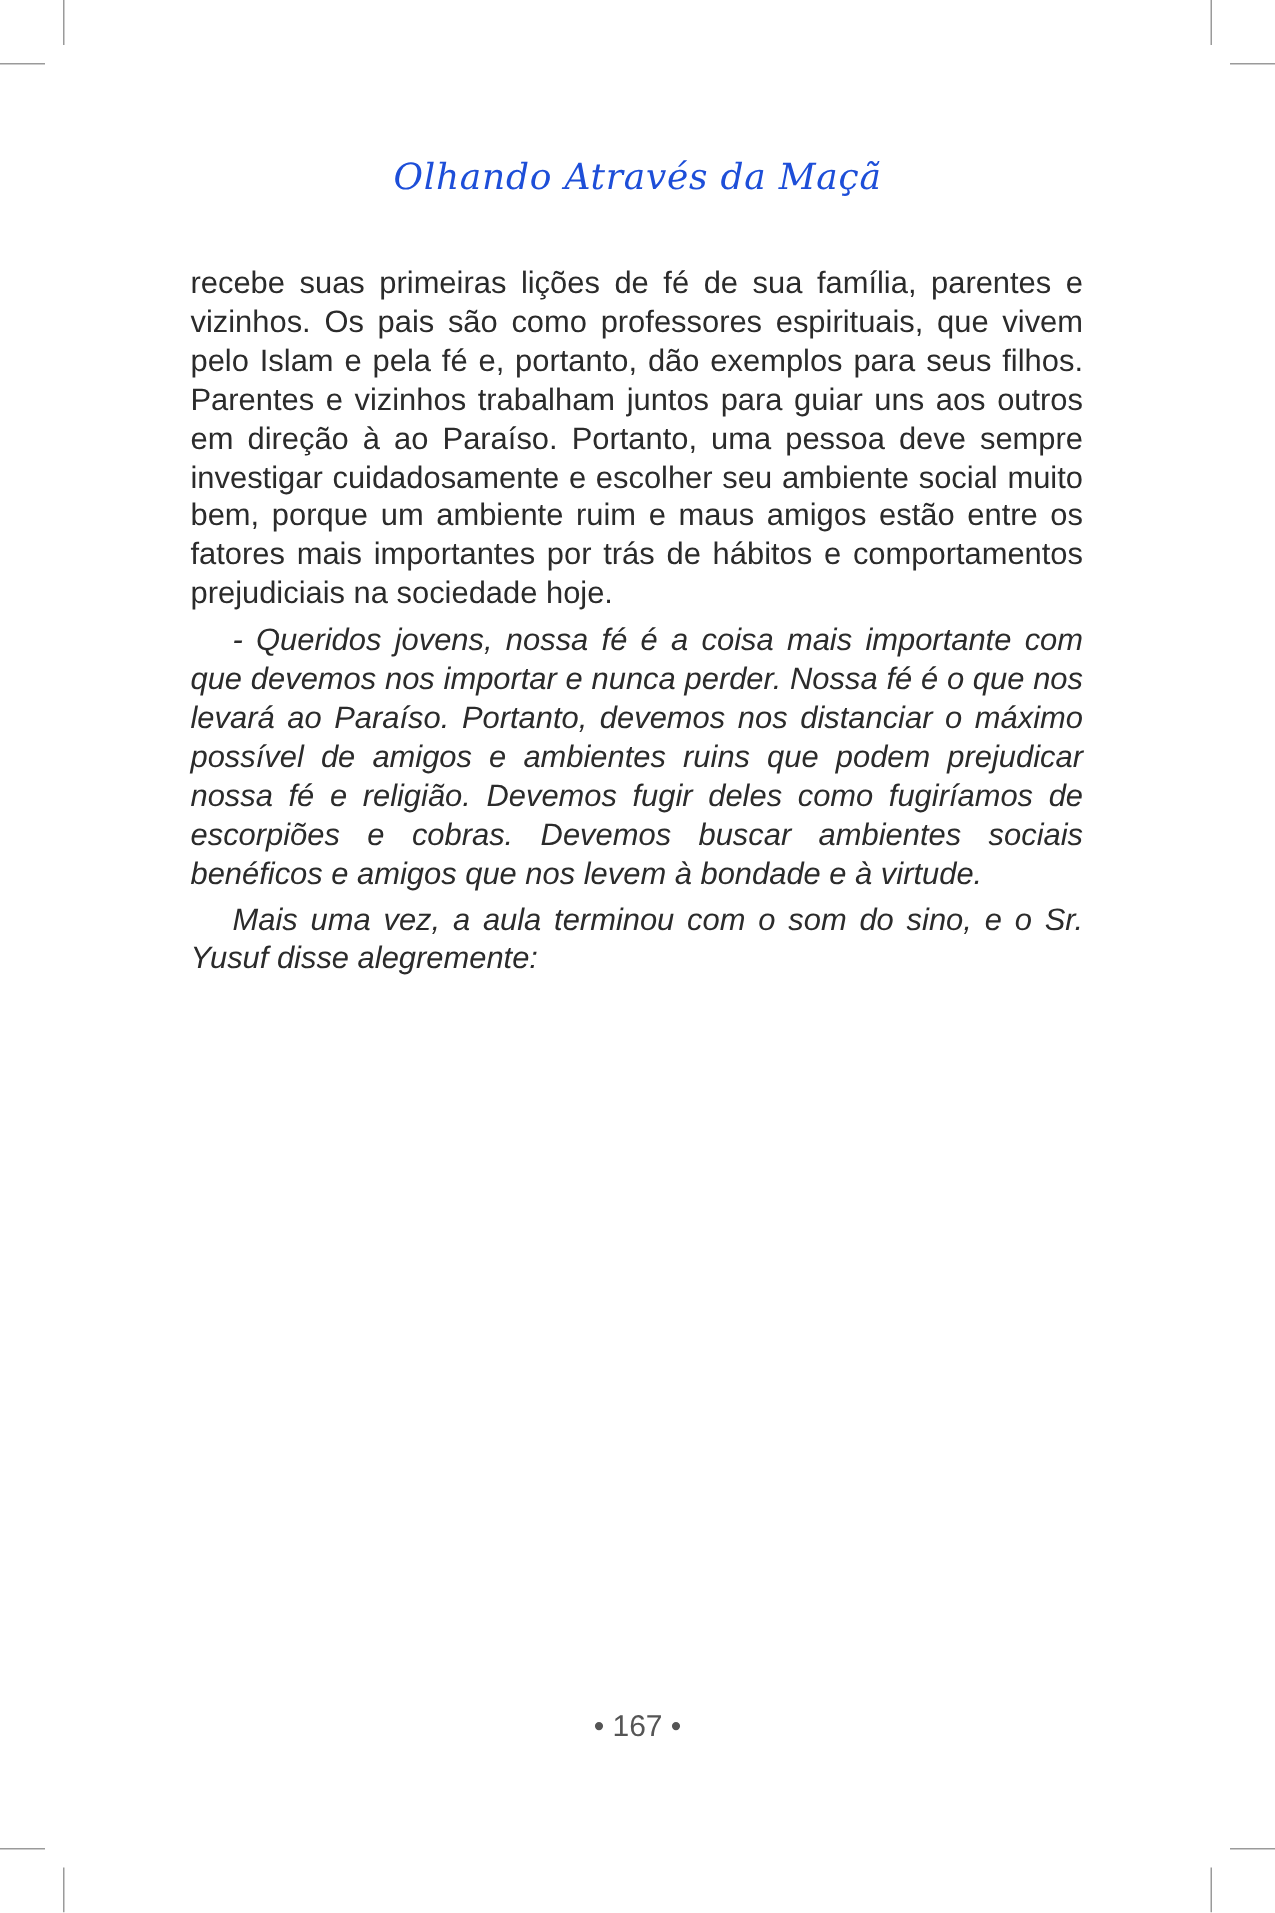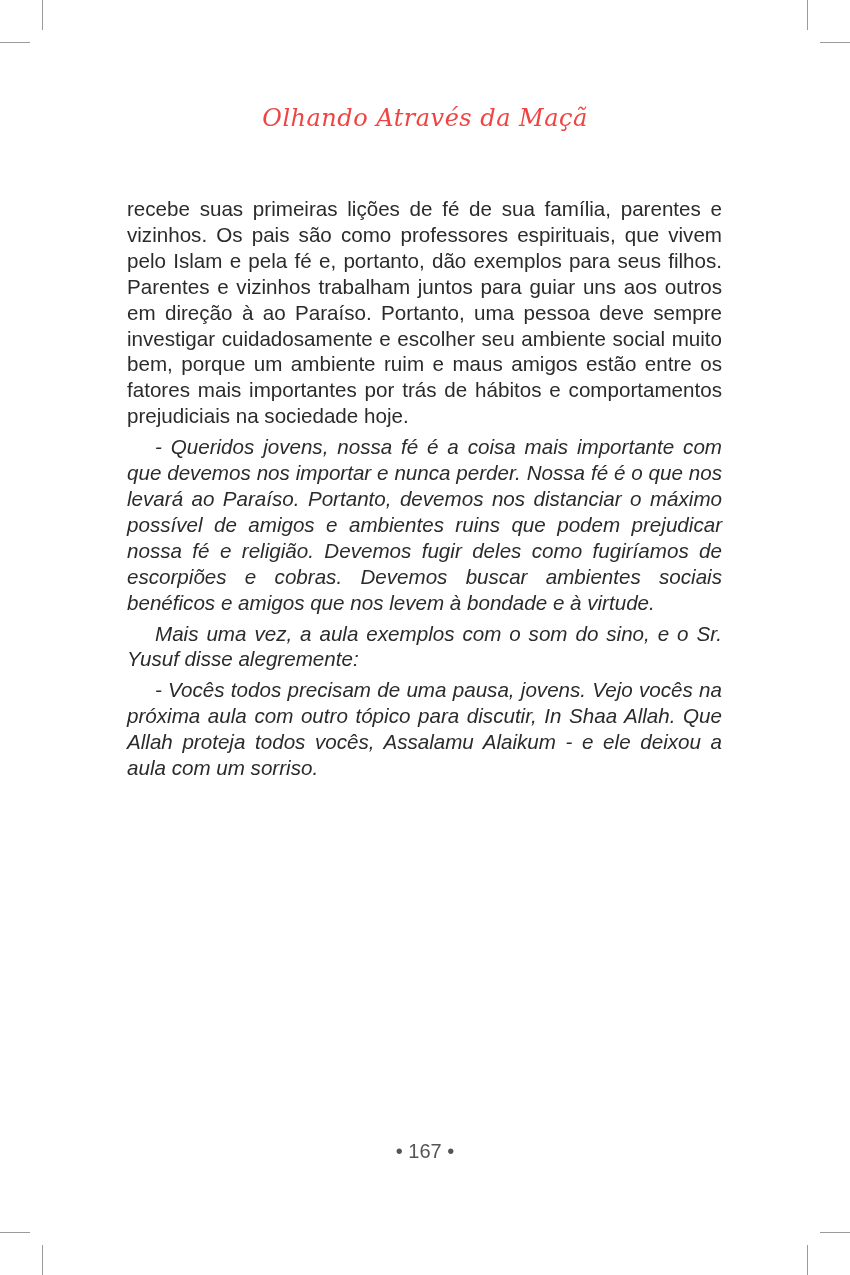--- a/index.html
+++ b/index.html
@@ -22,27 +22,27 @@
 
     .running-head {
       position: absolute;
       top: 104px;
       left: 0;
       width: 850px;
       text-align: center;
       font-family: "DejaVu Serif", serif;
       font-style: italic;
       font-size: 24px;
-      color: #ef4444;
+      color: #1d4ed8;
       letter-spacing: 0.5px;
     }
 
     .body-text {
       position: absolute;
-      top: 196px;
+      top: 176px;
       left: 127px;
       width: 595px;
       font-family: "Liberation Sans", sans-serif;
       font-size: 20.6px;
       line-height: 25.9px;
       color: #2b2b2b;
       text-align: justify;
       hyphens: manual;
     }
     .body-text p {
@@ -74,17 +74,16 @@
 <div class="crop v" style="left:42px; top:1245px;"></div>
 <div class="crop h" style="left:0; top:1232px;"></div>
 <div class="crop v" style="left:807px; top:1245px;"></div>
 <div class="crop h" style="left:820px; top:1232px;"></div>
 
 <div class="running-head">Olhando Através da Maçã</div>
 
 <div class="body-text">
   <p>recebe suas primeiras lições de fé de sua família, parentes e vizinhos. Os pais são como professores espirituais, que vi­vem pelo Islam e pela fé e, portanto, dão exemplos para seus filhos. Parentes e vizinhos trabalham juntos para guiar uns aos outros em direção à ao Paraíso. Portanto, uma pessoa deve sempre investigar cuidadosamente e escolher seu am­biente social muito bem, porque um ambiente ruim e maus amigos estão entre os fatores mais importantes por trás de hábitos e comportamentos prejudiciais na sociedade hoje.</p>
   <p class="indent">- Queridos jovens, nossa fé é a coisa mais importante com que devemos nos importar e nunca perder. Nossa fé é o que nos levará ao Paraíso. Portanto, devemos nos dis­tanciar o máximo possível de amigos e ambientes ruins que podem prejudicar nossa fé e religião. Devemos fugir deles como fugiríamos de escorpiões e cobras. Devemos buscar ambientes sociais benéficos e amigos que nos levem à bon­dade e à virtude.</p>
-  <p class="indent">Mais uma vez, a aula exemplos com o som do sino, e o Sr. Yusuf disse alegremente:</p>
-  <p class="indent">- Vocês todos precisam de uma pausa, jovens. Vejo vo­cês na próxima aula com outro tópico para discutir, In Shaa Allah. Que Allah proteja todos vocês, Assalamu Alaikum - e ele deixou a aula com um sorriso.</p>
+  <p class="indent">Mais uma vez, a aula terminou com o som do sino, e o Sr. Yusuf disse alegremente:</p>
 </div>
 
 <div class="folio">• 167 •</div>
 
 </body></html>

